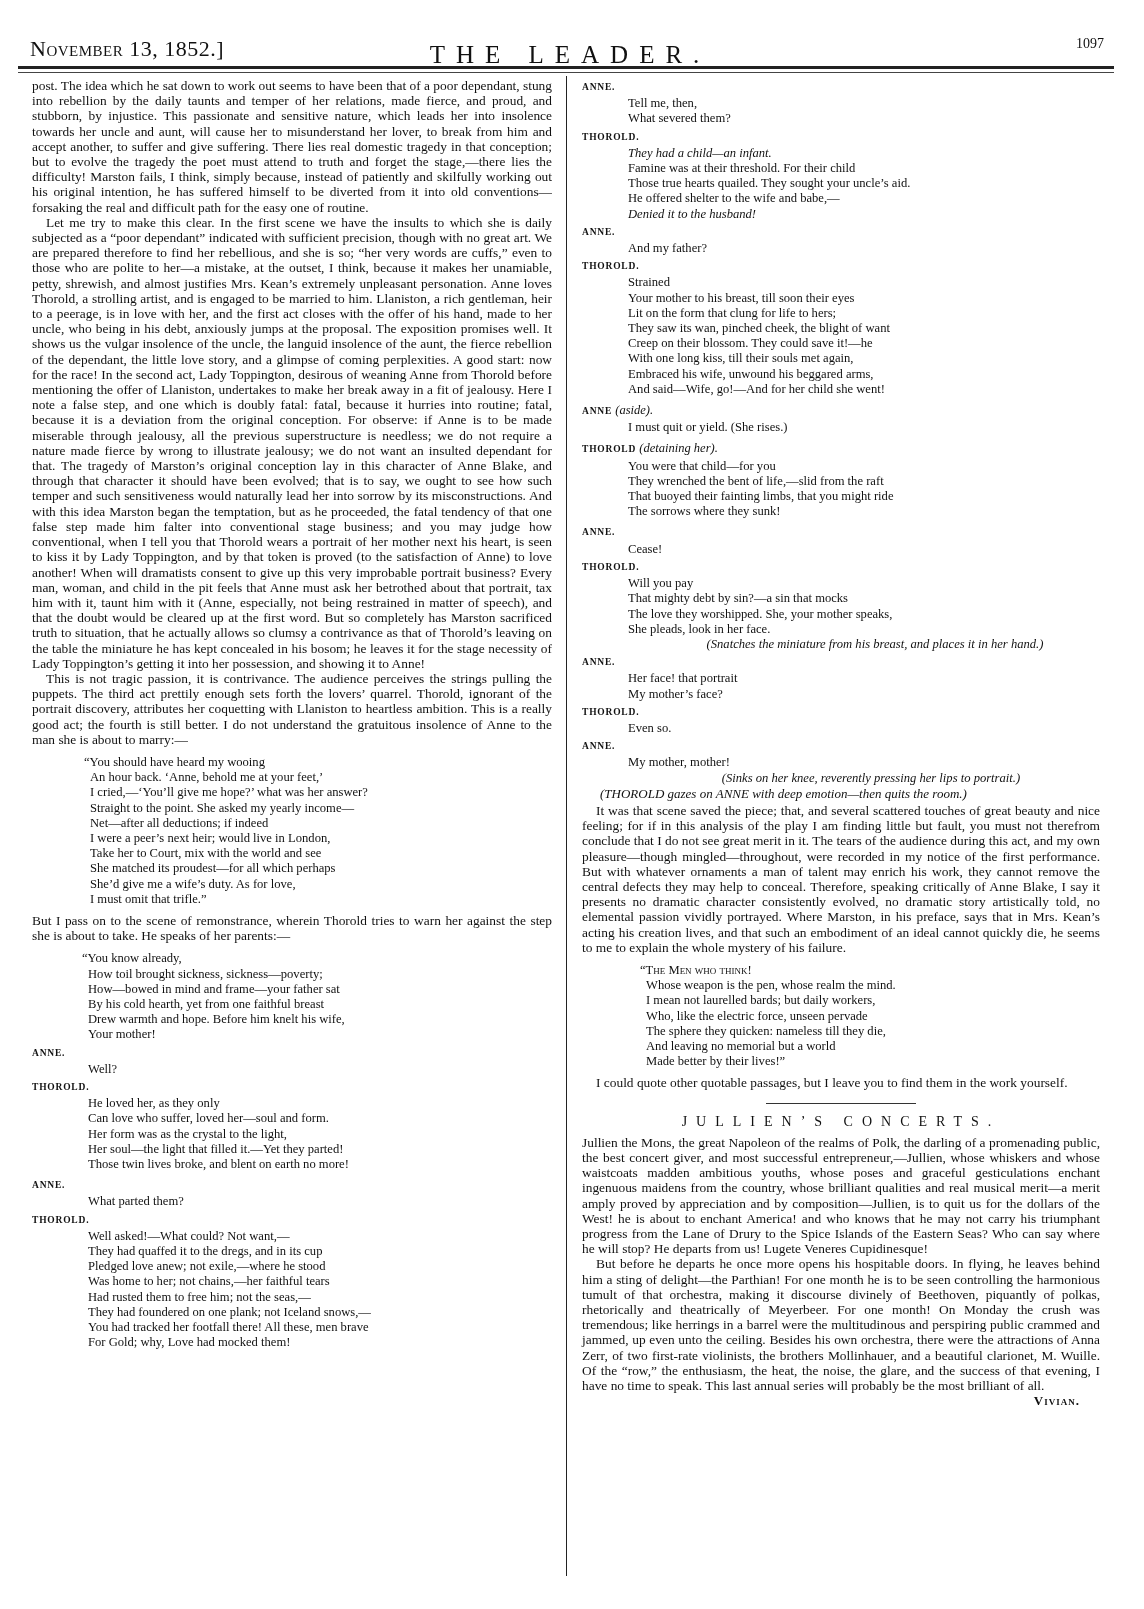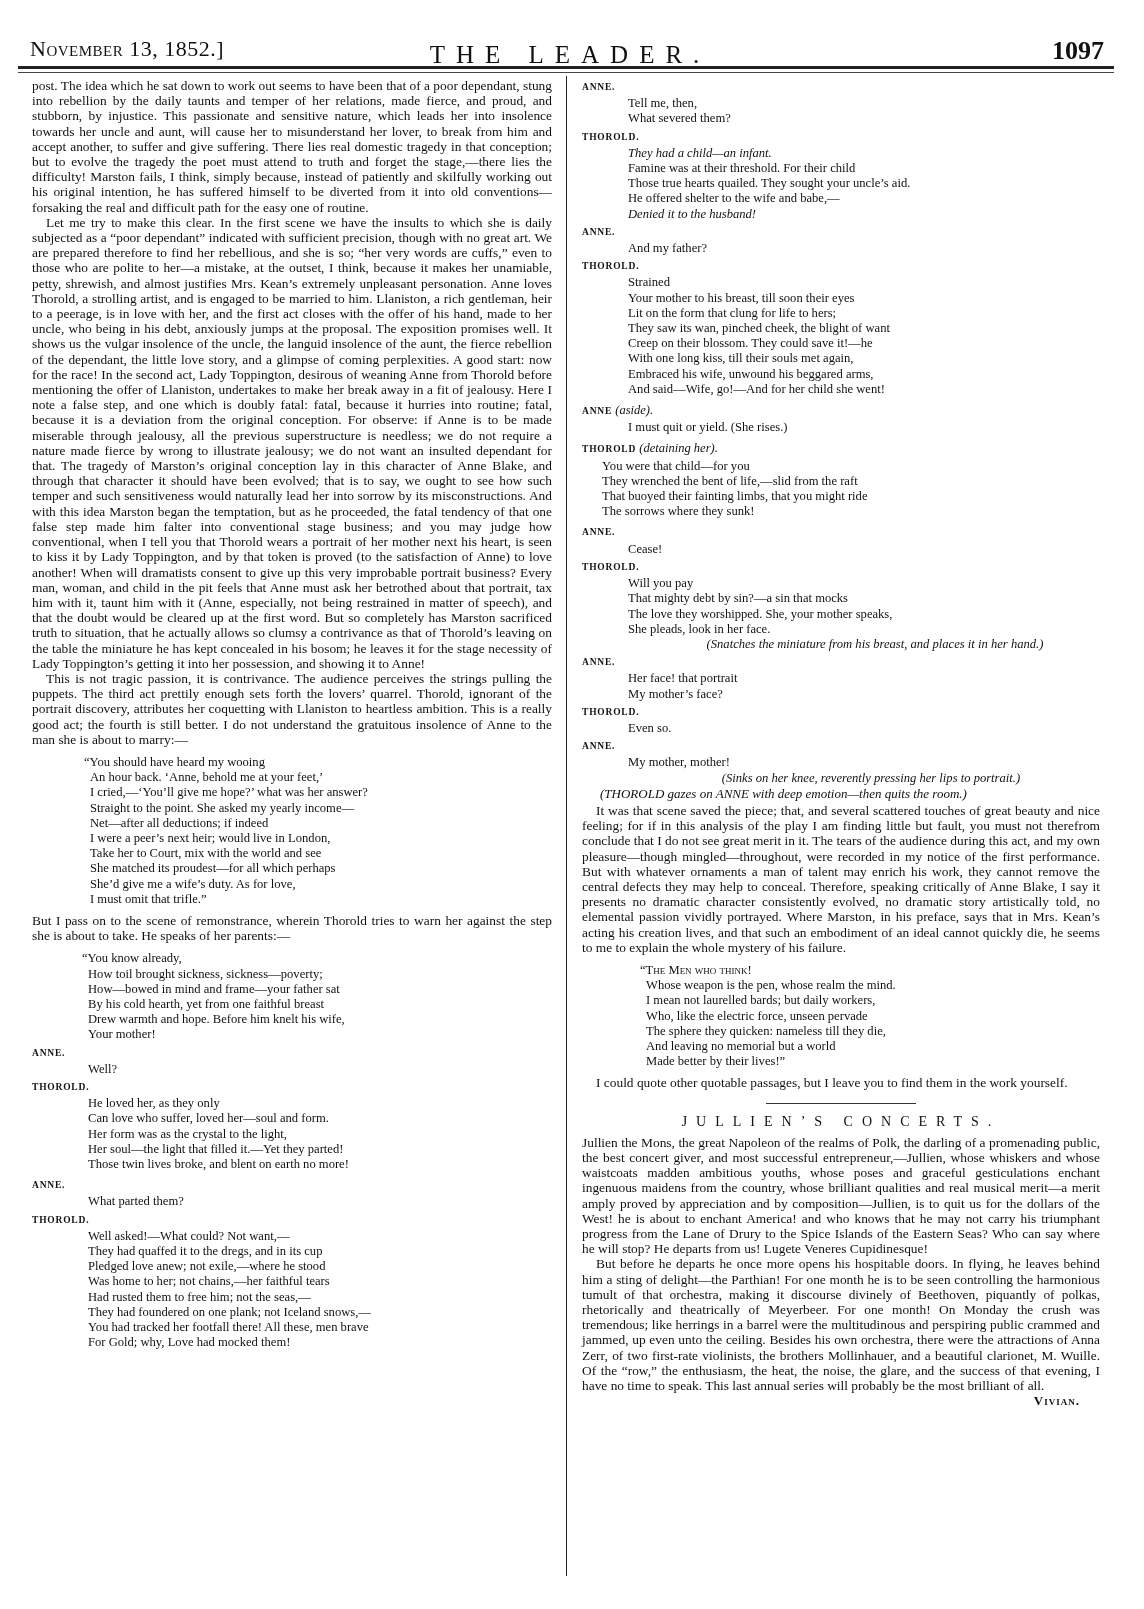--- a/index.html
+++ b/index.html
@@ -12,21 +12,21 @@
   }
   .masthead .date {
     position: absolute; left: 0; top: 6px; font-size: 22px; font-variant: small-caps;
     letter-spacing: 0.5px;
   }
   .masthead .title {
     position: absolute; left: 0; right: 0; top: 11px; text-align: center; font-size: 25px;
     letter-spacing: 11px;
   }
   .masthead .pageno {
-    position: absolute; right: 6px; top: 6px; font-size: 26px; font-weight: bold;
+    position: absolute; right: 6px; top: 6px; font-size: 14px;
   }
   .rule-thick {
     position: absolute; left: 18px; top: 66px; width: 1096px; height: 3px; background: #222;
   }
   .rule-thin {
     position: absolute; left: 18px; top: 72px; width: 1096px; height: 1px; background: #444;
   }
   .col {
     position: absolute; top: 78px; font-size: 13.4px; line-height: 15.2px;
     text-align: justify; hyphens: manual;
@@ -159,21 +159,21 @@
     <span>ANNE</span>
     <i>(aside).</i>
   </div>
   <div class="drama" style="margin-left:46px">
     <span class="line">I must quit or yield. (She rises.)</span>
   </div>
   <div class="speaker" style="margin-top:6px">
     <span>THOROLD</span>
     <i>(detaining her).</i>
   </div>
-  <div class="drama" style="margin-left:20px">
+  <div class="drama" style="margin-left:46px">
     <span class="line">You were that child—for you</span>
     <span class="line">They wrenched the bent of life,—slid from the raft</span>
     <span class="line">That buoyed their fainting limbs, that you might ride</span>
     <span class="line">The sorrows where they sunk!</span>
   </div>
   <div class="speaker" style="margin-top:6px">ANNE.</div>
   <div class="drama" style="margin-left:46px">
     <span class="line">Cease!</span>
   </div>
   <div class="speaker">THOROLD.</div>

